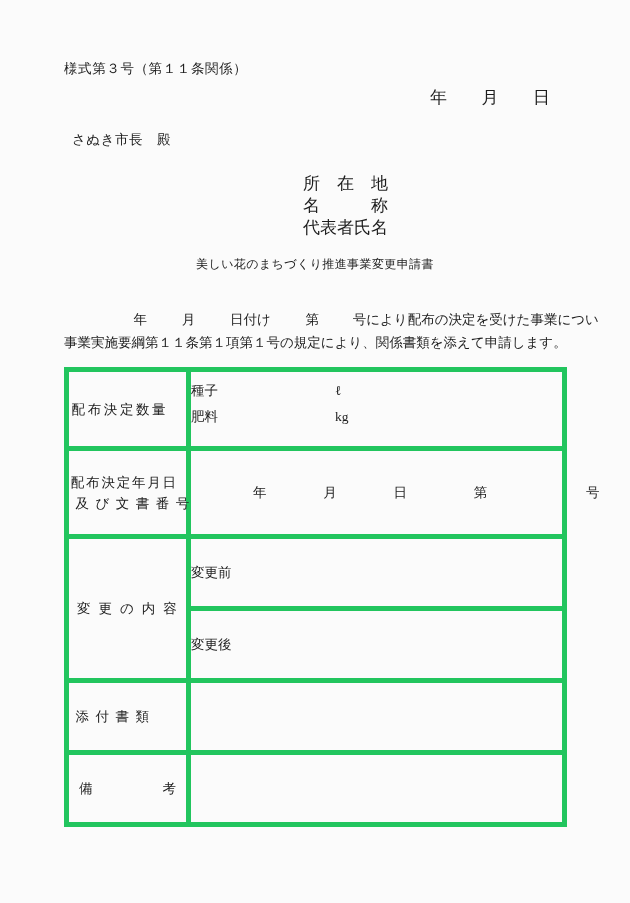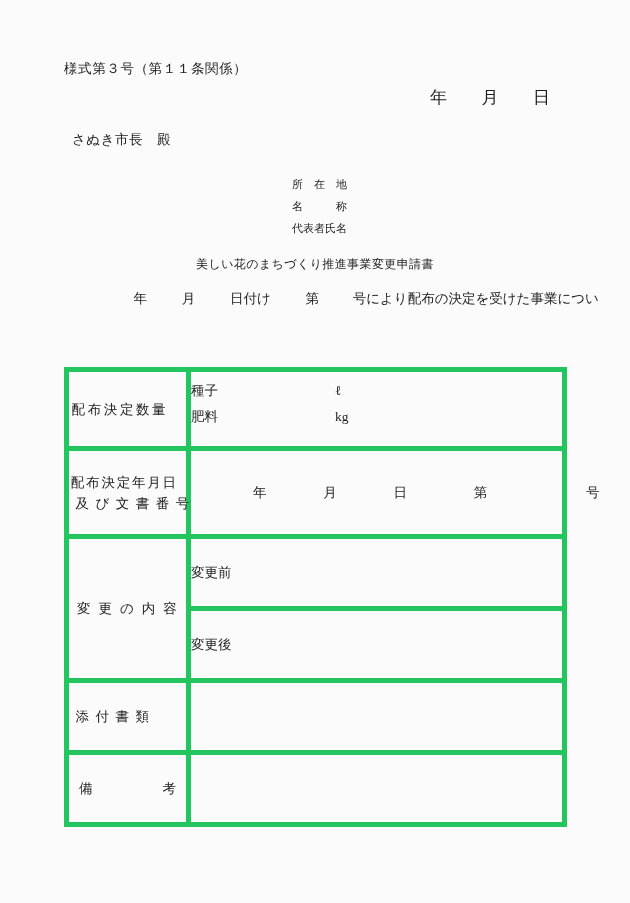--- a/index.html
+++ b/index.html
@@ -48,44 +48,44 @@
     left: 72px;
     top: 131px;
     font-size: 13.5px;
     letter-spacing: 0.5px;
     white-space: nowrap;
   }
 
   
   .applicant {
     position: absolute;
-    left: 292px;
+    left: 303px;
     top: 173px;
-    font-size: 11px;
+    font-size: 17px;
     line-height: 22px;
   }
   .applicant div { white-space: nowrap; }
 
   
   .doc-title {
     position: absolute;
     left: 0;
     top: 256px;
     width: 630px;
     text-align: center;
     font-size: 12px;
     letter-spacing: 0.4px;
     white-space: nowrap;
   }
 
   
   .body-para {
     position: absolute;
     left: 64px;
-    top: 288px;
+    top: 309px;
     width: 504px;
     font-size: 13.5px;
     line-height: 22.5px;
     text-align: justify;
   }
   .body-para .ln { display: block; white-space: nowrap; }
   .body-para .ind { display: inline-block; width: 66px; }
   .body-para .g1 { display: inline-block; width: 28px; }
   .body-para .g2 { display: inline-block; width: 28px; }
   .body-para .g3 { display: inline-block; width: 28px; }
@@ -194,20 +194,21 @@
       <span>年</span>
       <span class="g1"></span>
       <span>月</span>
       <span class="g2"></span>
       <span>日付け</span>
       <span class="g3"></span>
       <span>第</span>
       <span class="g4"></span>
       <span>号により配布の決定を受けた事業につい</span>
     </span>
+    <span class="ln">事業実施要綱第１１条第１項第１号の規定により、関係書類を添えて申請します。</span>
   </div>
 
   <table class="form-table">
     <tbody>
 
       <tr>
         <td class="label-cell">
           <span class="lbl">配布決定数量</span>
         </td>
         <td class="value-cell">

